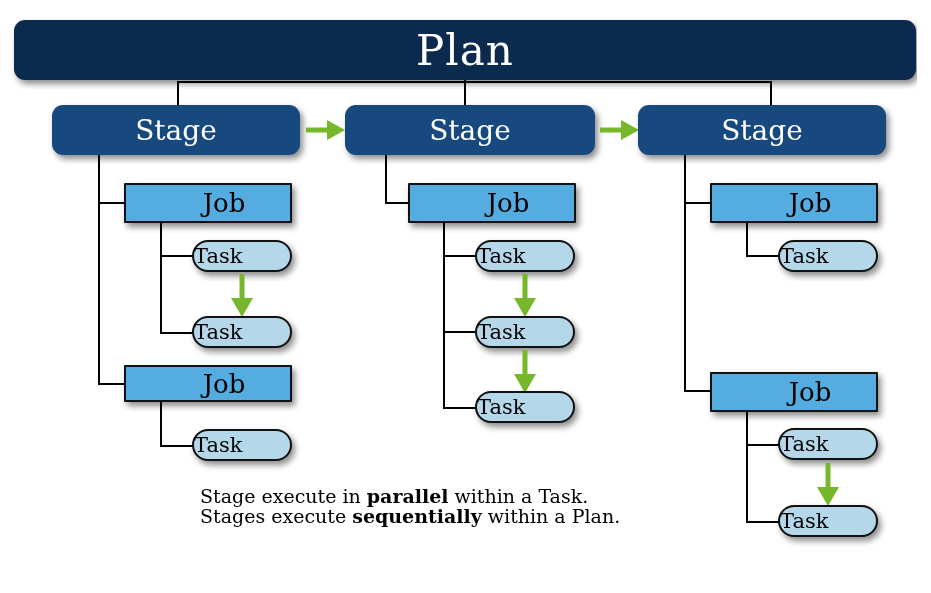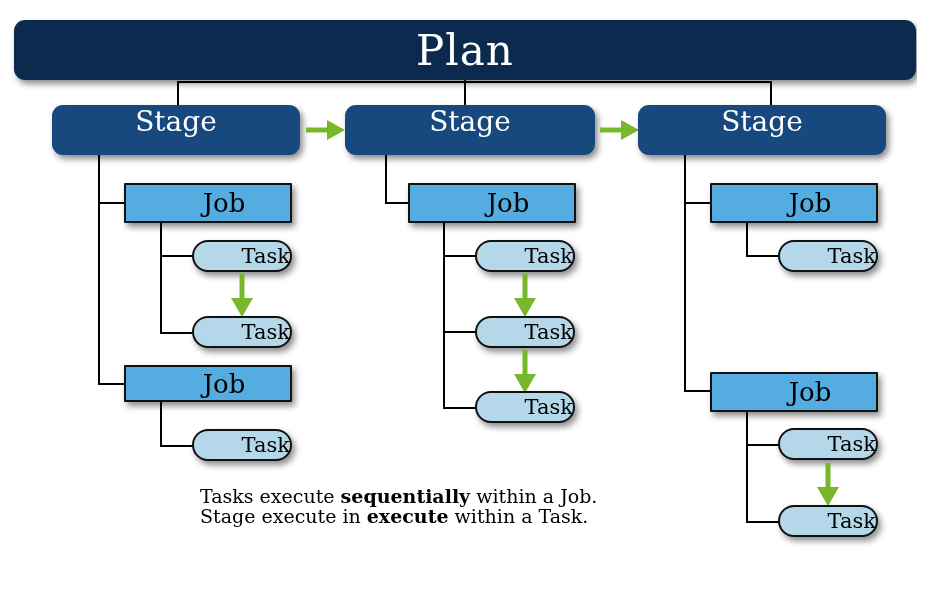--- a/index.html
+++ b/index.html
@@ -36,21 +36,21 @@
     box-shadow: 3px 4px 6px rgba(0,0,0,0.45);
     color: #ffffff;
     font-size: 42px;
     letter-spacing: 1px;
   }
 
   
   .stage-box {
     position: absolute;
     display: flex;
-    align-items: flex-start;
+    align-items: center;
     justify-content: center;
     background: #17487e;
     border-radius: 11px;
     box-shadow: 3px 4px 6px rgba(0,0,0,0.45);
     color: #ffffff;
     font-size: 28px;
   }
 
   
   .job-box {
@@ -66,21 +66,21 @@
     font-size: 26px;
     box-sizing: border-box;
     padding-left: 32px;
   }
 
   
   .task-pill {
     position: absolute;
     display: flex;
     align-items: center;
-    justify-content: flex-end;
+    justify-content: flex-start;
     background: #b5d7ea;
     border: 2px solid #111111;
     border-radius: 18px;
     box-shadow: 3px 4px 6px rgba(0,0,0,0.45);
     color: #000000;
     font-size: 21px;
     box-sizing: border-box;
   }
 
   
@@ -237,17 +237,17 @@
     <svg width="28" height="44" viewBox="0 0 28 44">
       <line x1="14" y1="0" x2="14" y2="28" stroke="#76b82a" stroke-width="5"></line>
       <polygon points="14,43 3,24 25,24" fill="#76b82a"></polygon>
     </svg>
   </div>
   <div class="task-pill" style="left:778px; top:505px; width:100px; height:32px;">
     <span>Task</span>
   </div>
 
   <div class="caption">
-    <span class="line-row"><span>Tasks execute </span><b>sequentially</b><span> within a Job.</span></span>
-    <span class="line-row"><span>Stage execute in </span><b>execute</b><span> within a Task.</span></span>
+    <span class="line-row"><span>Stage execute in </span><b>parallel</b><span> within a Task.</span></span>
+    <span class="line-row"><span>Stages execute </span><b>sequentially</b><span> within a Plan.</span></span>
   </div>
 
 </div>
 
 </body></html>

